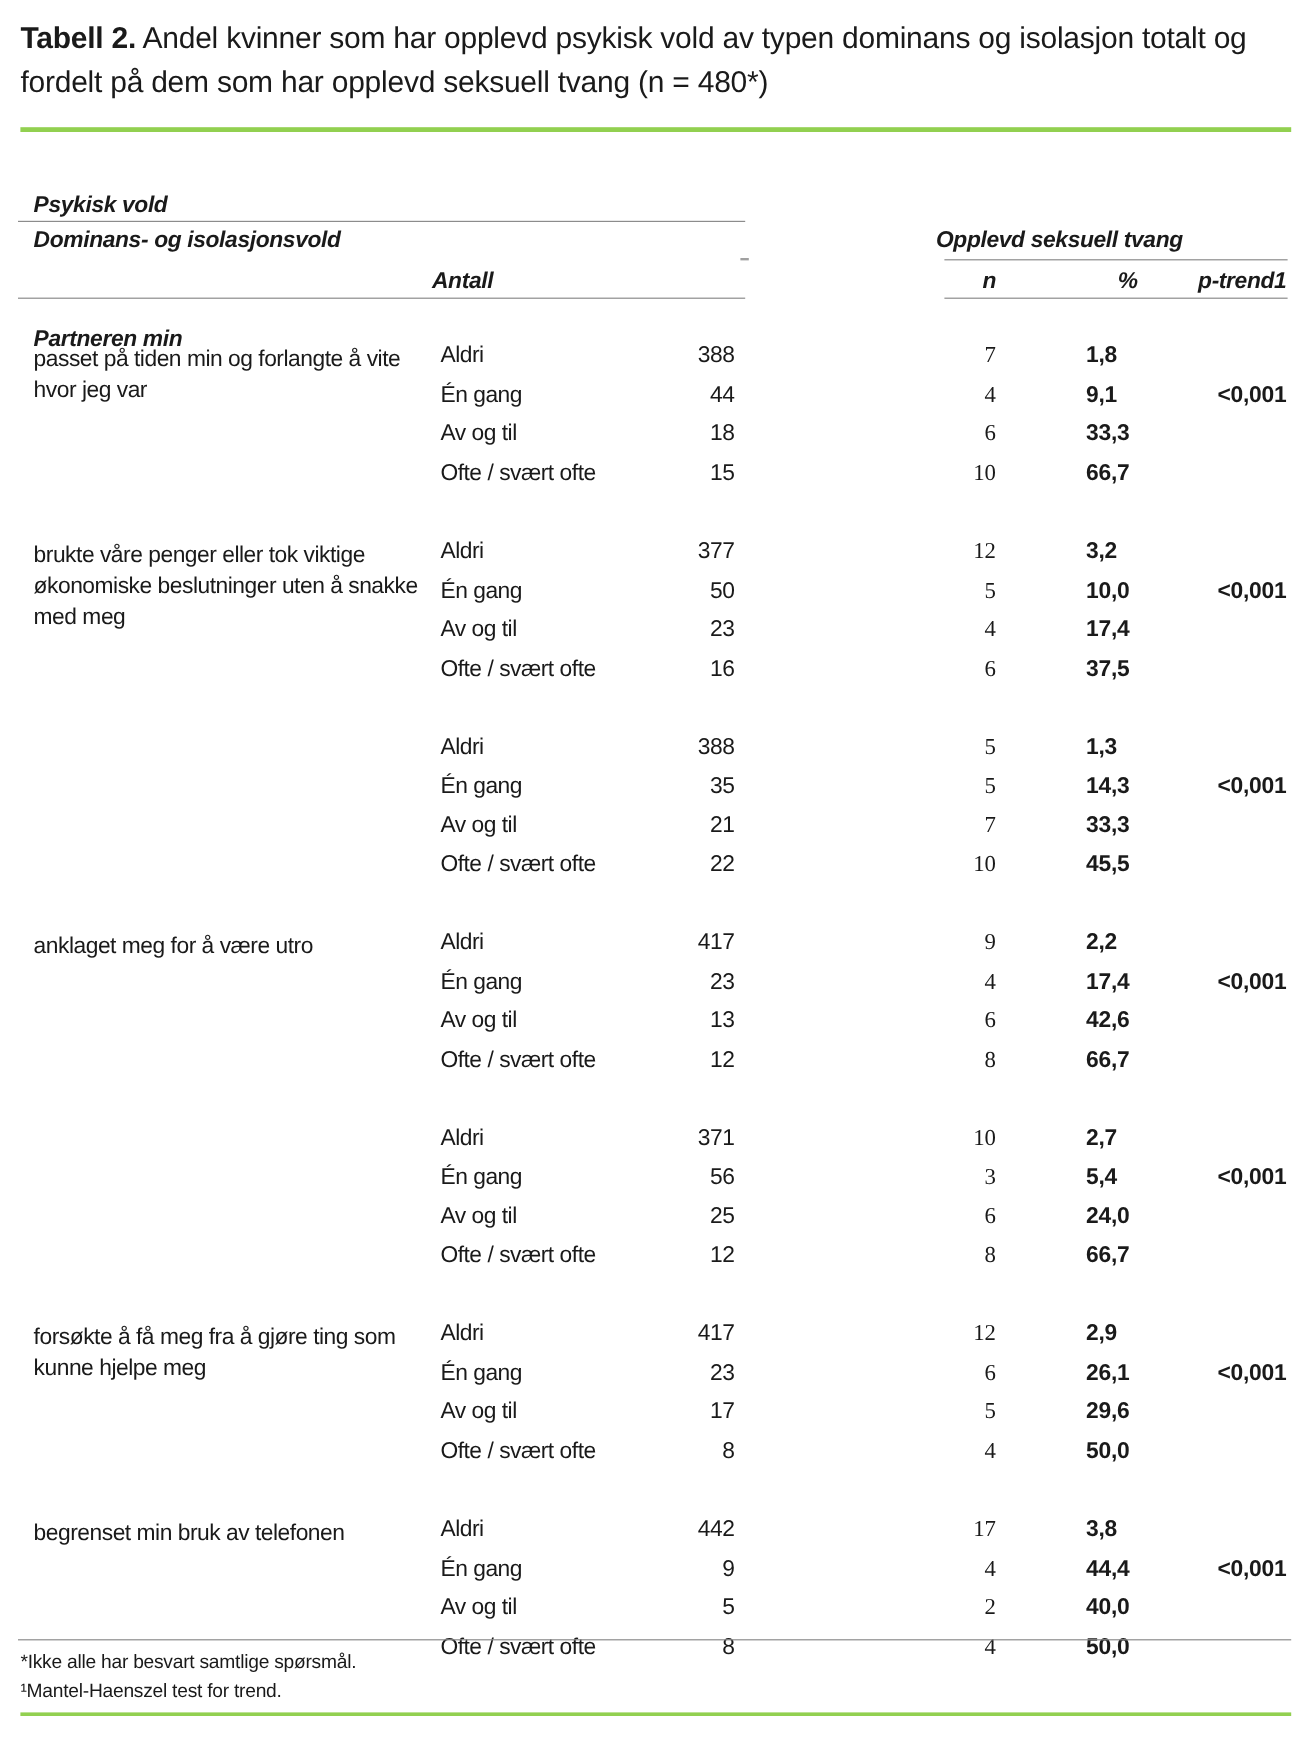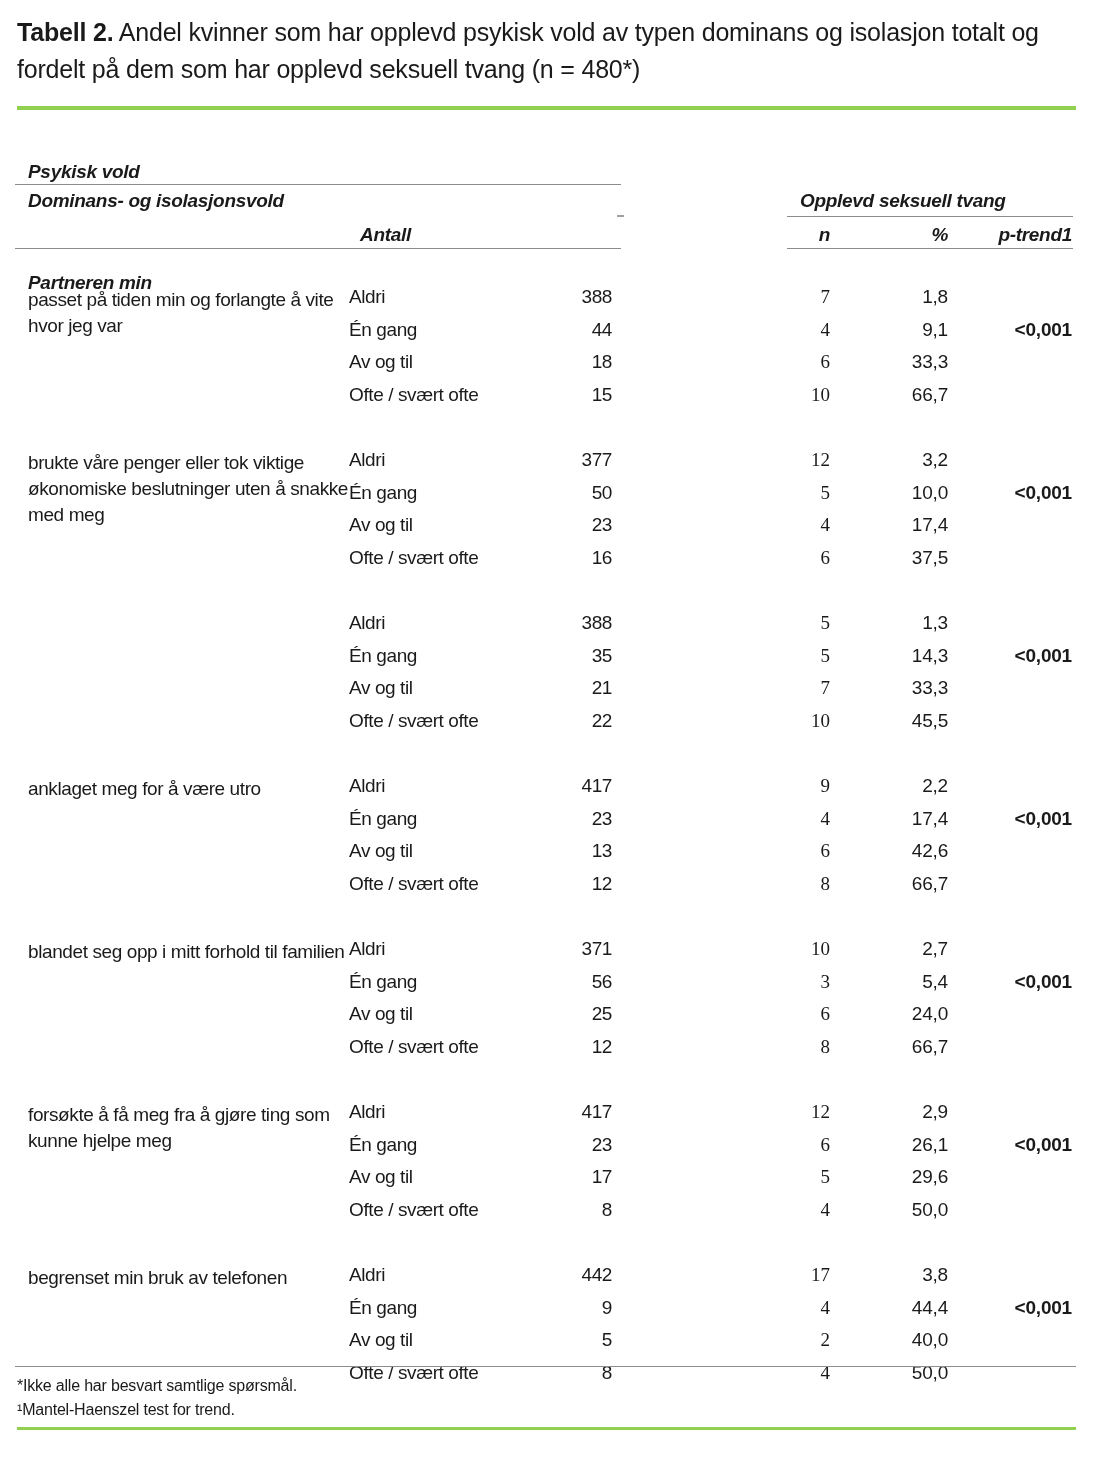--- a/index.html
+++ b/index.html
@@ -32,45 +32,45 @@
   .rule-b  { left: 787px; top: 216px;  width: 286px; }
   .rule-c1 { left: 15px;  top: 248px;  width: 606px; }
   .rule-c2 { left: 787px; top: 248px;  width: 286px; }
   .rule-bottom { left: 15px; top: 1366px; width: 1061px; }
   .dash-artifact { left: 617px; top: 215px; width: 7px; height: 2px; background: #a0a0a0; }
 
   
   .th { font-weight: bold; font-size: 19px; letter-spacing: -0.3px; white-space: nowrap; font-style: italic; }
   .hdr-psykisk   { left: 28px;  top: 161px; }
   .hdr-dominans  { left: 28px;  top: 190px; }
-  .hdr-opplevd   { left: 800px; top: 190px; }
+  .hdr-opplevd   { left: 780px; top: 190px; }
   .hdr-partneren { left: 28px;  top: 224px; margin-top: 48px; }
   .hdr-antall    { left: 360px; top: 224px; }
   .hdr-n      { left: 760px; top: 224px; width: 70px;  text-align: right; }
   .hdr-pct    { left: 860px; top: 224px; width: 88px;  text-align: right; }
   .hdr-ptrend { left: 950px; top: 224px; width: 122px; text-align: right; }
 
   
   #blocks { left: 0; top: 0; width: 1093px; height: 1459px; }
   .block { position: absolute; left: 0; width: 1093px; height: 132px; margin-top: 27px; }
   .item-cell {
     position: absolute; left: 28px; top: 1px; width: 322px;
     font-size: 19px; line-height: 26px; letter-spacing: -0.4px;
   }
   .rows { position: absolute; left: 0; top: 0; width: 1093px; height: 132px; }
   .row { position: absolute; left: 0; width: 1093px; height: 27px; font-size: 19px; }
-  .freq-cell   { position: absolute; left: 349px; width: 172px; letter-spacing: -0.4px; white-space: nowrap; }
+  .freq-cell   { position: absolute; left: 367px; width: 172px; letter-spacing: -0.4px; white-space: nowrap; }
   .antall-cell { position: absolute; left: 495px; width: 117px; text-align: right; letter-spacing: -0.4px; }
   .n-cell {
     position: absolute; left: 755px; width: 75px; text-align: right;
     font-family: "Liberation Serif", serif; font-size: 19px;
   }
   .pct-cell {
-    position: absolute; left: 860px; width: 88px; text-align: right;
-    font-weight: normal; letter-spacing: -0.2px;
+    position: absolute; left: 905px; width: 88px; text-align: left;
+    font-weight: bold; letter-spacing: -0.2px;
   }
   .ptrend-cell {
     position: absolute; left: 950px; top: 33px; width: 122px; text-align: right;
     font-weight: bold; font-size: 19px; letter-spacing: -0.2px;
   }
 
   
   .footnote { left: 17px; font-size: 16px; letter-spacing: -0.2px; }
   .fn1 { top: 1377px; }
   .fn2 { top: 1401px; }
@@ -216,21 +216,20 @@
           <div class="row" style="top: 98px;">
     <span class="freq-cell">Ofte / svært ofte</span>
     <span class="antall-cell">12</span>
     <span class="n-cell">8</span>
     <span class="pct-cell">66,7</span>
   </div>
         </div>
     <div class="ptrend-cell">&lt;0,001</div>
   </div>
       <div class="block" style="top: 911px;">
-    <div class="item-cell">blandet seg opp i mitt forhold til familien</div>
     <div class="rows">
           <div class="row" style="top: 0px;">
     <span class="freq-cell">Aldri</span>
     <span class="antall-cell">371</span>
     <span class="n-cell">10</span>
     <span class="pct-cell">2,7</span>
   </div>
           <div class="row" style="top: 33px;">
     <span class="freq-cell">Én gang</span>
     <span class="antall-cell">56</span>

